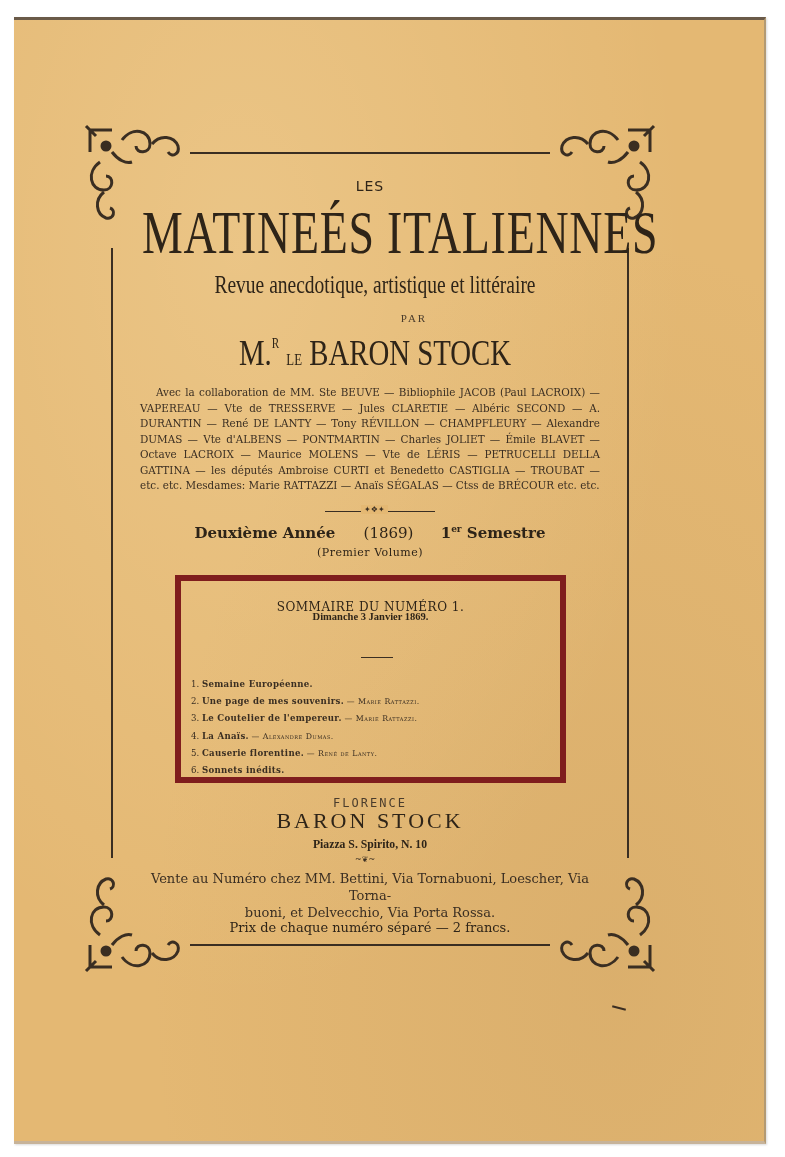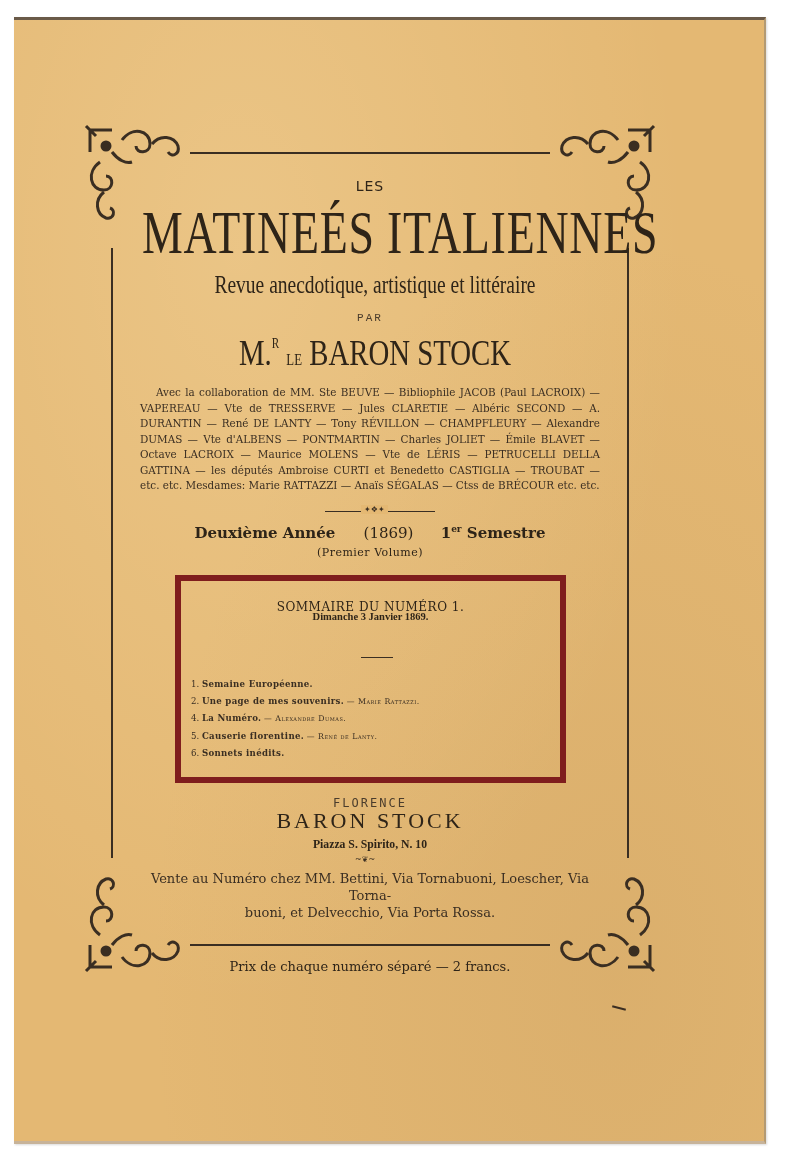--- a/index.html
+++ b/index.html
@@ -27,21 +27,21 @@
   .les { top: 178px; font-family: "DejaVu Sans", sans-serif; font-size: 14px; letter-spacing: 1px; }
   .title {
     top: 197px; font-family: "Liberation Serif", serif; font-size: 62px;
     transform: scaleX(0.74); transform-origin: center top; white-space: nowrap;
     letter-spacing: 1px; left: 60px; width: 630px;
   }
   .subtitle {
     top: 271px; font-family: "Liberation Serif", serif; font-size: 25px;
     transform: scaleX(0.78); white-space: nowrap; left: 60px; width: 630px;
   }
-  .par { top: 312px; font-family: Liberation Mono, monospace; font-size: 11px; letter-spacing: 2px; color: #4a3c2c; }
+  .par { top: 312px; font-family: Liberation Serif, serif; font-size: 11px; letter-spacing: 2px; color: #4a3c2c; padding-left: 44px; }
   .author {
     top: 332px; font-family: "Liberation Serif", serif; font-size: 36px; white-space: nowrap;
     transform: scaleX(0.8); left: 60px; width: 630px;
   }
   .author sup { font-size: 14px; vertical-align: top; position: relative; top: 4px; }
   .author .le { font-size: 16px; }
   .collab {
     position: absolute; left: 140px; width: 460px; top: 385px;
     font-family: "DejaVu Serif", serif; font-size: 10.4px; line-height: 15.5px;
     text-align: justify; text-align-last: left; text-indent: 16px; color: #3a2e22;
@@ -69,21 +69,21 @@
   .som-item { font-size: 8.6px; line-height: 17.2px; white-space: nowrap; color: #3a2e22; }
   .som-item .t { font-weight: bold; letter-spacing: 0.3px; }
   .som-item .a { font-size: 7.8px; letter-spacing: 0.5px; }
   .florence { top: 796px; font-family: "DejaVu Sans Mono", monospace; font-size: 12px; letter-spacing: 2px; color: #4a3c2c; }
   .publisher { top: 808px; font-family: "Liberation Serif", serif; font-size: 22px; letter-spacing: 3px; }
   .address { top: 836px; font-family: "Liberation Serif", serif; font-size: 13px; font-weight: bold; transform: scaleX(0.9); }
   .vente {
     position: absolute; left: 140px; width: 460px; top: 870px;
     font-size: 13px; line-height: 17px; text-align: center; color: #3a2e22;
   }
-  .prix { top: 959px; font-size: 13px; }
+  .prix { top: 920px; font-size: 13px; }
   .sc { font-variant: small-caps; }
   .mark { position: absolute; left: 612px; top: 1007px; width: 14px; height: 2px; background: #3a2e22; transform: rotate(15deg); }
 </style>
 </head>
 <body>
 
 <div class="page"></div>
 
 <div class="frame-line" style="left:190px;top:152px;width:360px;height:2px;"></div>
 <div class="frame-line" style="left:190px;top:944px;width:360px;height:2px;"></div>
@@ -158,21 +158,22 @@
 </div>
 <div class="center volume">(Premier Volume)</div>
 
 <div class="sommaire-box">
   <div class="som-title">SOMMAIRE DU NUMÉRO 1.</div>
   <div class="som-date">Dimanche 3 Janvier 1869.</div>
   <div class="divider" style="left:180px;top:76px;width:32px;"></div>
   <div class="som-items">
     <div class="som-item"><span>1.</span> <span class="t">Semaine Européenne.</span> <span class="a sc"></span></div>
     <div class="som-item"><span>2.</span> <span class="t">Une page de mes souvenirs.</span> <span class="a sc">— Marie Rattazzi.</span></div>
-    <div class="som-item"><span>4.</span> <span class="t">La Numéro.</span> <span class="a sc">— Alexandre Dumas.</span></div>
+    <div class="som-item"><span>3.</span> <span class="t">Le Coutelier de l'empereur.</span> <span class="a sc">— Marie Rattazzi.</span></div>
+    <div class="som-item"><span>4.</span> <span class="t">La Anaïs.</span> <span class="a sc">— Alexandre Dumas.</span></div>
     <div class="som-item"><span>5.</span> <span class="t">Causerie florentine.</span> <span class="a sc">— René de Lanty.</span></div>
     <div class="som-item"><span>6.</span> <span class="t">Sonnets inédits.</span> <span class="a sc"></span></div>
   </div>
 </div>
 
 <div class="center florence">FLORENCE</div>
 <div class="center publisher">BARON STOCK</div>
 <div class="center address">Piazza S. Spirito, N. 10</div>
 <div class="divider-dot" style="left:355px;top:855px;">~❦~</div>
 <div class="vente">

